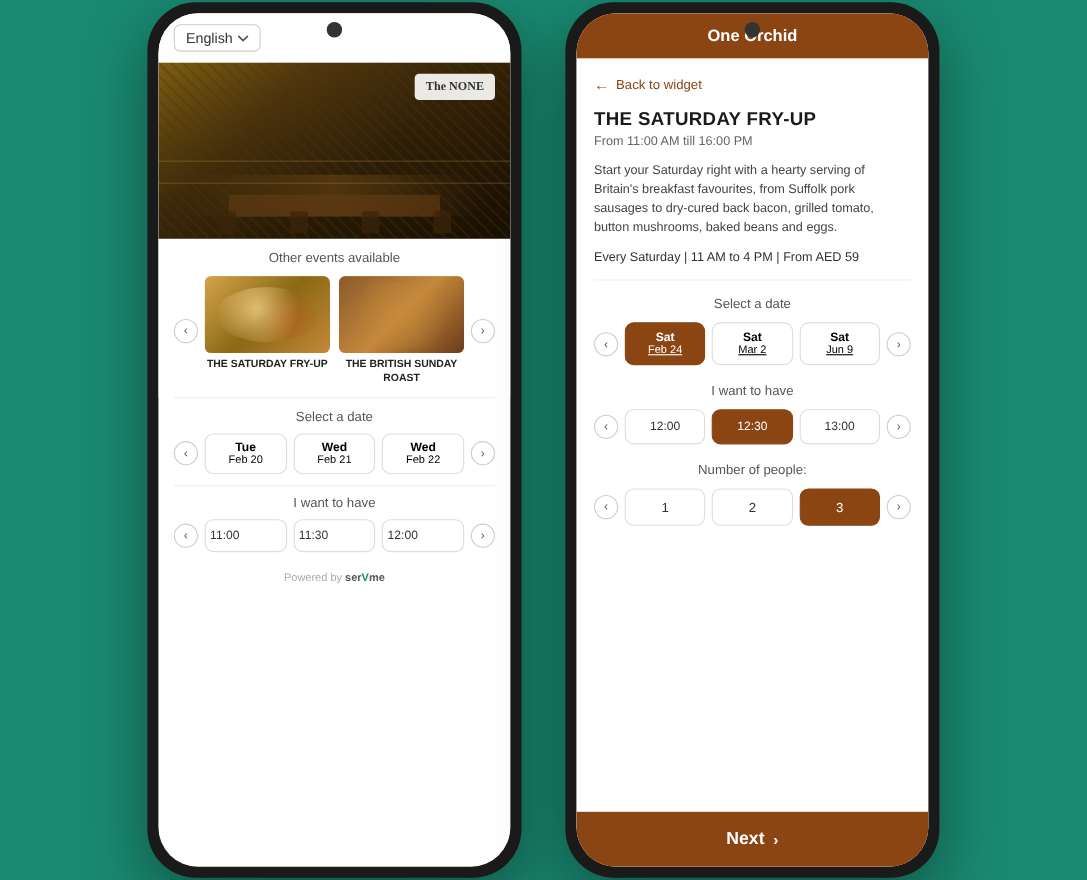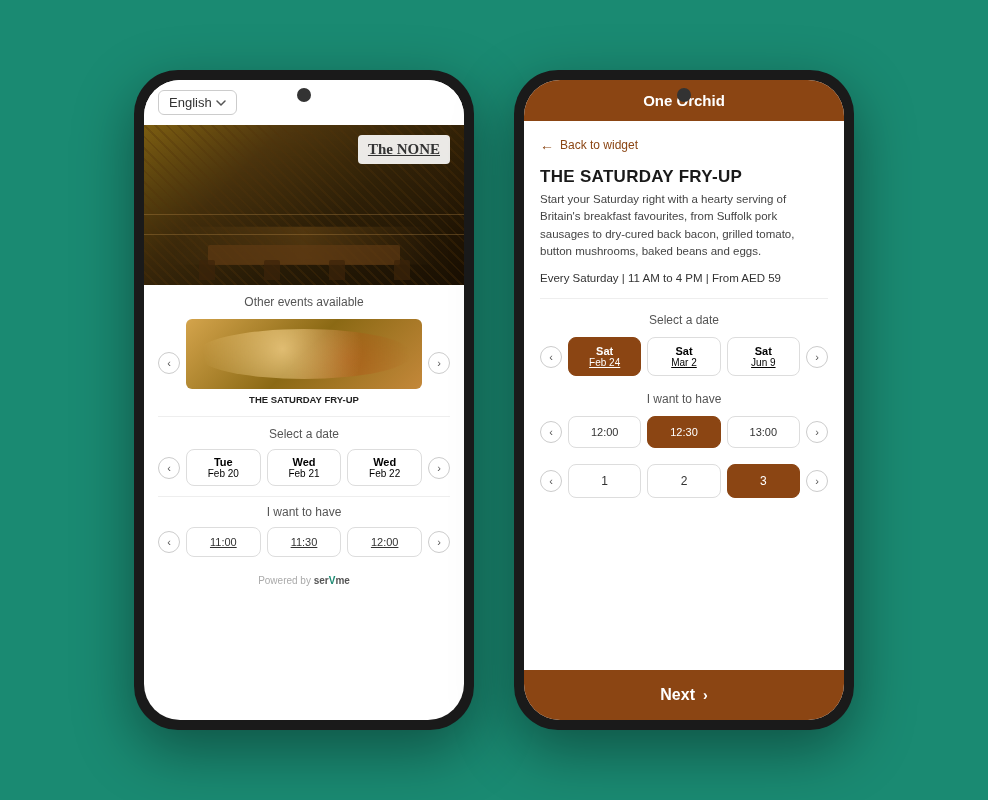--- a/index.html
+++ b/index.html
@@ -11,21 +11,21 @@
       display: flex;
       align-items: center;
       justify-content: center;
       gap: 40px;
       overflow: hidden;
     }
 
     
     .phone-frame {
       width: 340px;
-      height: 660px;
+      height: 796px;
       background: #1a1a1a;
       border-radius: 44px;
       padding: 10px;
       box-shadow: 0 20px 60px rgba(0,0,0,0.4);
       position: relative;
       flex-shrink: 0;
     }
     .phone-screen {
       width: 100%;
       height: 100%;
@@ -89,25 +89,24 @@
         repeating-linear-gradient(45deg, rgba(80,50,10,0.3) 0px, rgba(80,50,10,0.3) 2px, transparent 2px, transparent 8px),
         linear-gradient(180deg, rgba(0,0,0,0.1) 0%, rgba(0,0,0,0.4) 100%);
     }
     .restaurant-logo {
       position: absolute;
       top: 10px;
       right: 14px;
       background: rgba(255,255,255,0.9);
       padding: 6px 10px;
       border-radius: 4px;
-      font-size: 15px;
+      font-size: 11px;
       font-weight: bold;
       color: #333;
       font-family: serif;
-      text-decoration: underline;
     }
     
     .restaurant-image::before {
       content: '';
       position: absolute;
       bottom: 20px;
       left: 10%;
       right: 10%;
       height: 40px;
       background: linear-gradient(90deg, transparent, rgba(150,100,30,0.6), transparent);
@@ -251,26 +250,24 @@
     .time-cards {
       display: flex;
       gap: 6px;
       flex: 1;
     }
     .time-card {
       flex: 1;
       border: 1.5px solid #ddd;
       border-radius: 8px;
       padding: 8px 4px;
-      text-align: center;
       font-size: 11px;
       cursor: pointer;
       background: #fff;
       color: #333;
-      text-decoration: underline;
     }
 
     .powered-by {
       text-align: center;
       padding: 10px;
       font-size: 10px;
       color: #aaa;
     }
     .serv-me {
       font-weight: 700;
@@ -553,20 +550,26 @@
       <div class="events-title">Other events available</div>
       <div class="events-carousel">
         <button class="carousel-btn">‹</button>
         <div class="event-cards">
           <div class="event-card">
             <div class="event-card-image">
               <div class="event-img-fryup"></div>
             </div>
             <div class="event-card-title">THE SATURDAY FRY-UP</div>
           </div>
+          <div class="event-card">
+            <div class="event-card-image">
+              <div class="event-img-roast"></div>
+            </div>
+            <div class="event-card-title">THE BRITISH SUNDAY ROAST</div>
+          </div>
         </div>
         <button class="carousel-btn">›</button>
       </div>
     </div>
 
     <div class="divider"></div>
 
     <div class="date-section">
       <div class="section-title">Select a date</div>
       <div class="date-carousel">
@@ -629,20 +632,21 @@
     </div>
 
     <div class="right-content">
 
       <div class="back-link">
         <span class="back-arrow">←</span>
         <span>Back to widget</span>
       </div>
 
       <div class="event-name">THE SATURDAY FRY-UP</div>
+      <div class="event-time">From 11:00 AM till 16:00 PM</div>
 
       <div class="about-text">Start your Saturday right with a hearty serving of Britain's breakfast favourites, from Suffolk pork sausages to dry-cured back bacon, grilled tomato, button mushrooms, baked beans and eggs.</div>
 
       <div class="event-summary">Every Saturday | 11 AM to 4 PM | From AED 59</div>
 
       <div>
         <div class="right-section-title">Select a date</div>
         <div class="right-date-carousel">
           <button class="carousel-nav">‹</button>
           <div class="right-date-cards">
@@ -676,20 +680,21 @@
             </div>
             <div class="right-time-card">
               <span>13:00</span>
             </div>
           </div>
           <button class="carousel-nav">›</button>
         </div>
       </div>
 
       <div class="people-section">
+        <div class="right-section-title">Number of people:</div>
         <div class="people-carousel">
           <button class="carousel-nav">‹</button>
           <div class="people-cards">
             <div class="people-card">
               <span>1</span>
             </div>
             <div class="people-card">
               <span>2</span>
             </div>
             <div class="people-card active">

